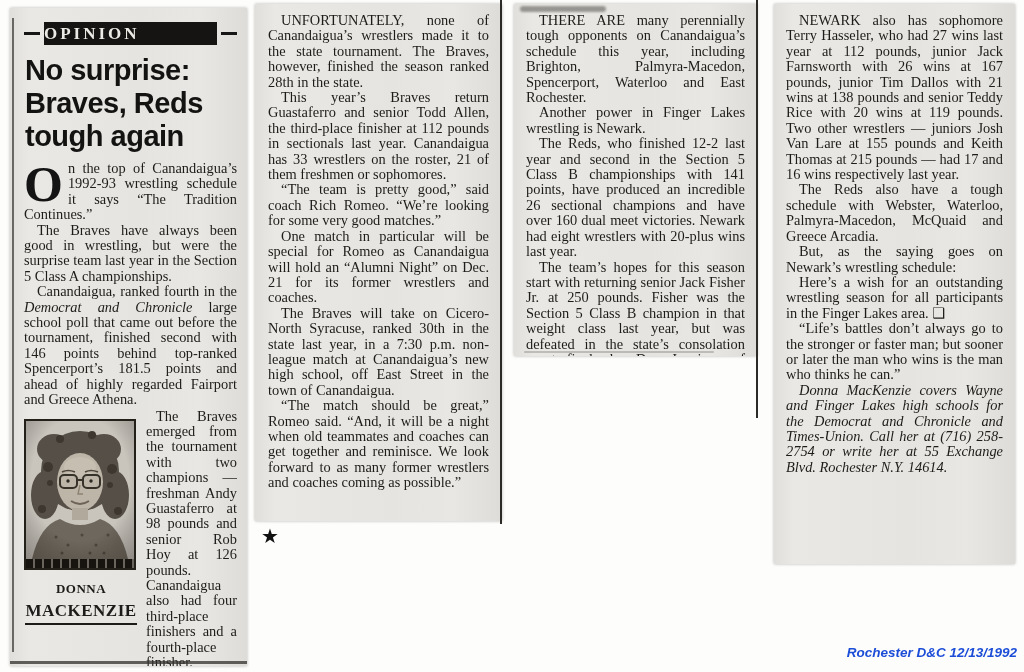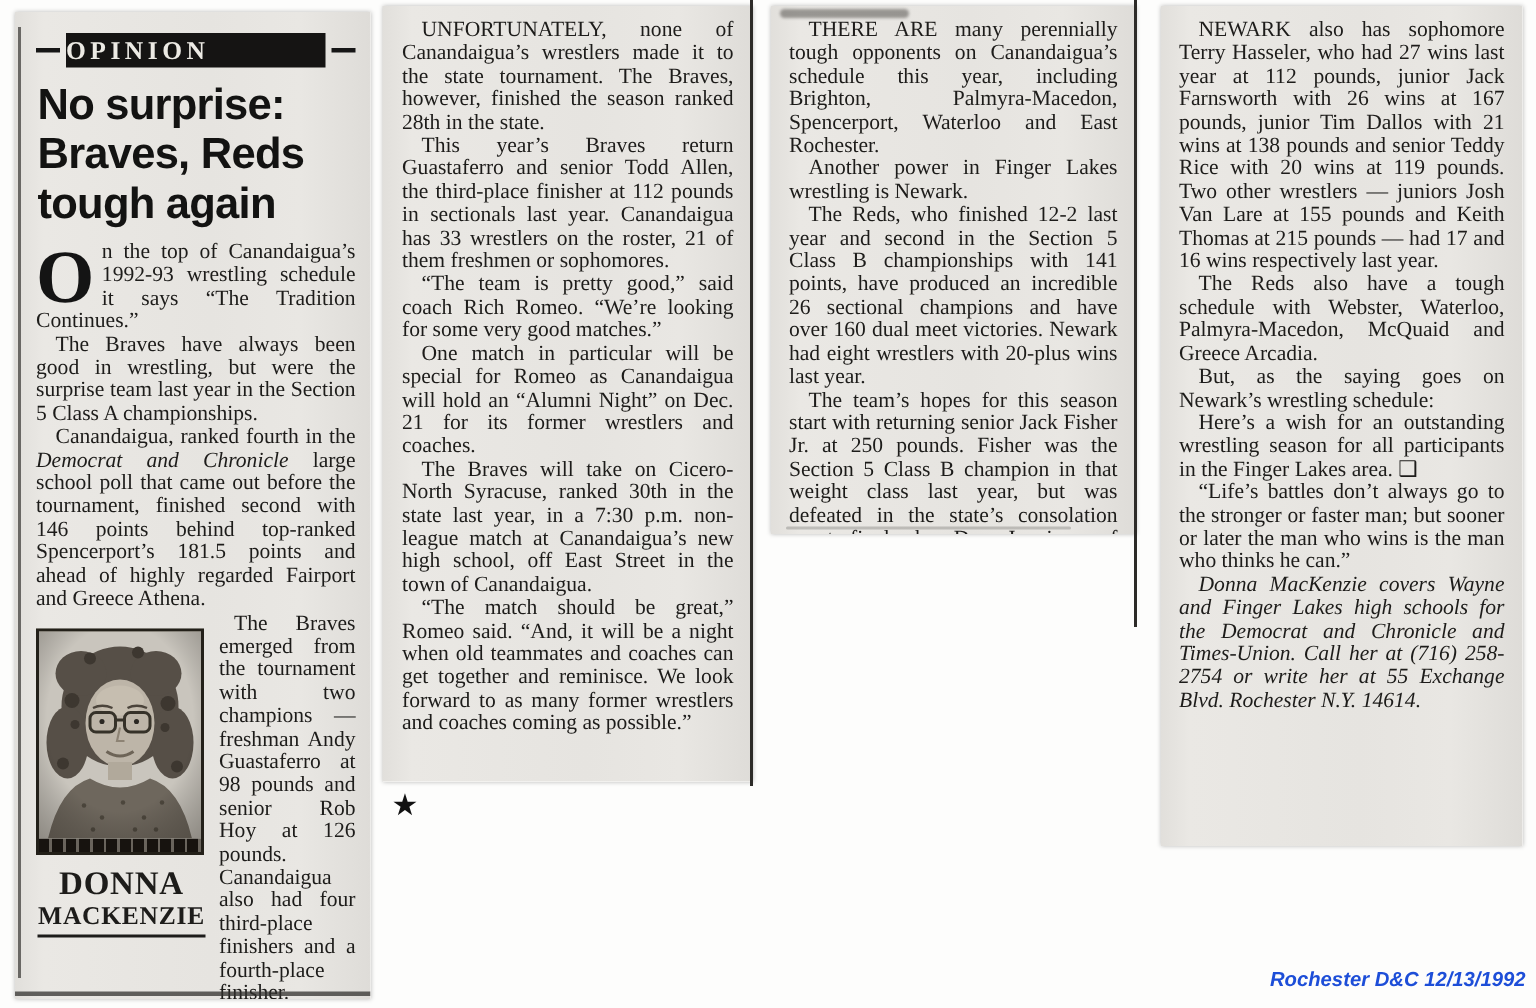--- a/index.html
+++ b/index.html
@@ -59,21 +59,21 @@
   
   .photo-row { display:flex; gap:8px; margin-top:1px; }
   .photo-block { width:114px; flex:0 0 114px; margin-top:10px; }
   .photo-frame { width:112px; border:2px solid #232019; background:#c7c3bb; }
   .photo-frame svg { display:block; }
   .photo-strip {
     height:9px; background:#17130f;
     background-image:repeating-linear-gradient(90deg, transparent 0 7px, rgba(205,198,186,0.45) 7px 9px);
   }
   .caption { text-align:center; margin-top:8px; font-weight:bold; letter-spacing:0.5px; }
-  .cap1 { font-size:22px; line-height:22px; }
+  .cap1 { font-size:13px; line-height:22px; }
   .cap2 { display:inline-block; font-size:17px; line-height:22px; border-bottom:2.5px solid #1d1c1a; padding-bottom:1px; }
   .beside { flex:1; margin-top:0; }
   .beside p { text-indent:10px; }
 
   
   .star { position:absolute; left:261px; top:524px; font-size:20px; color:#111; font-family:"DejaVu Sans", sans-serif; }
   .credit {
     position:absolute; right:7px; top:645px;
     font-family:"Liberation Sans", sans-serif; font-weight:700; font-style:italic;
     font-size:13.5px; color:#1d4ed8;

